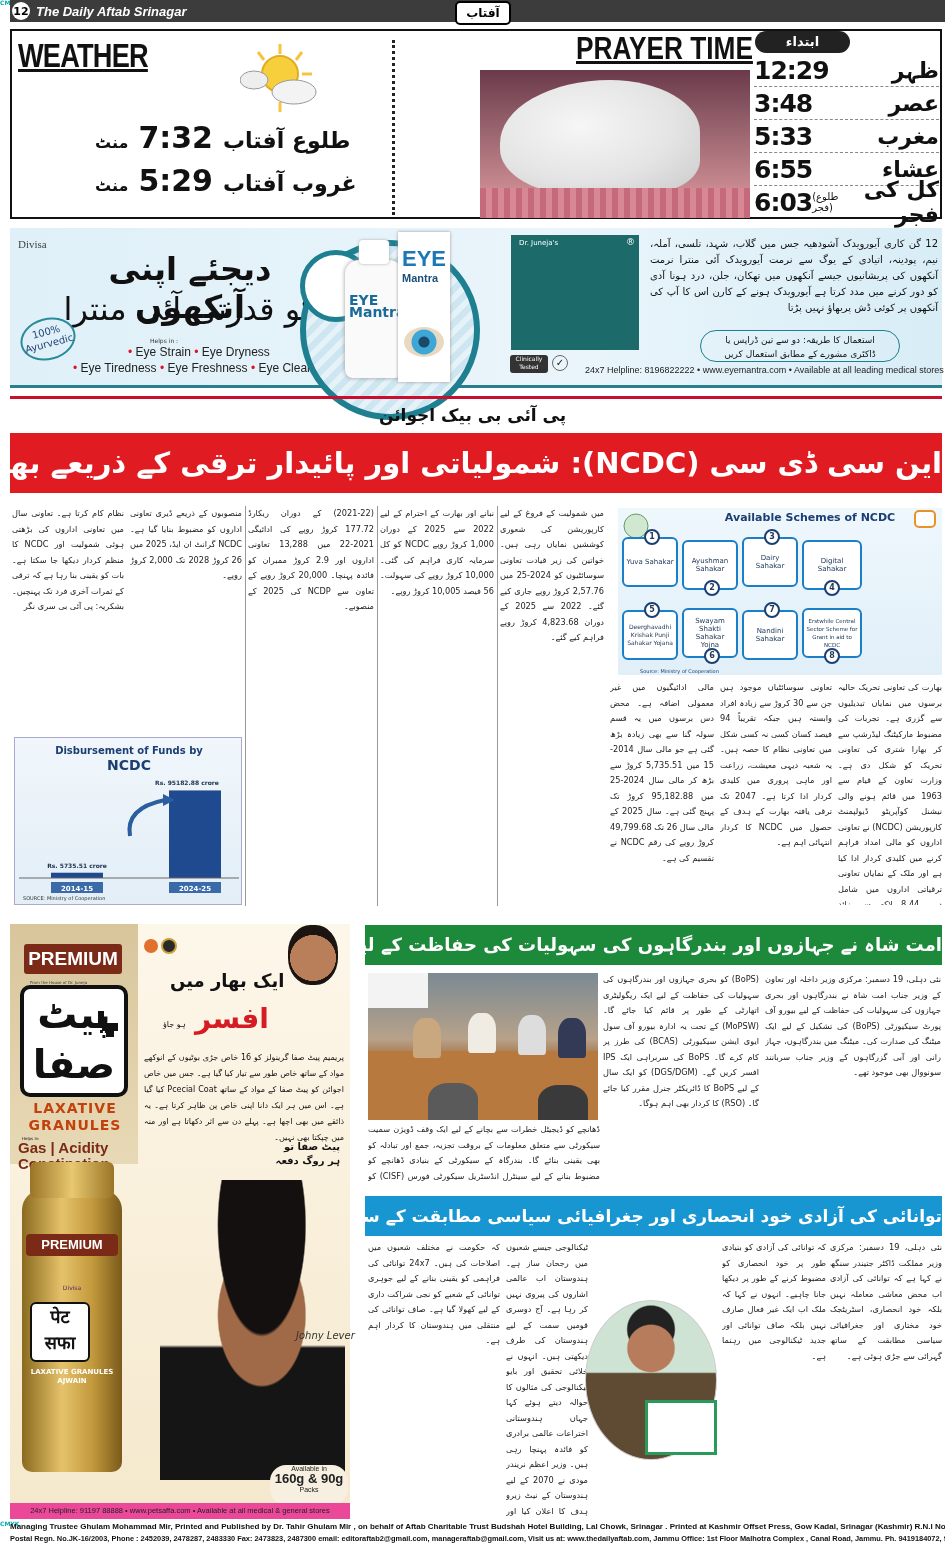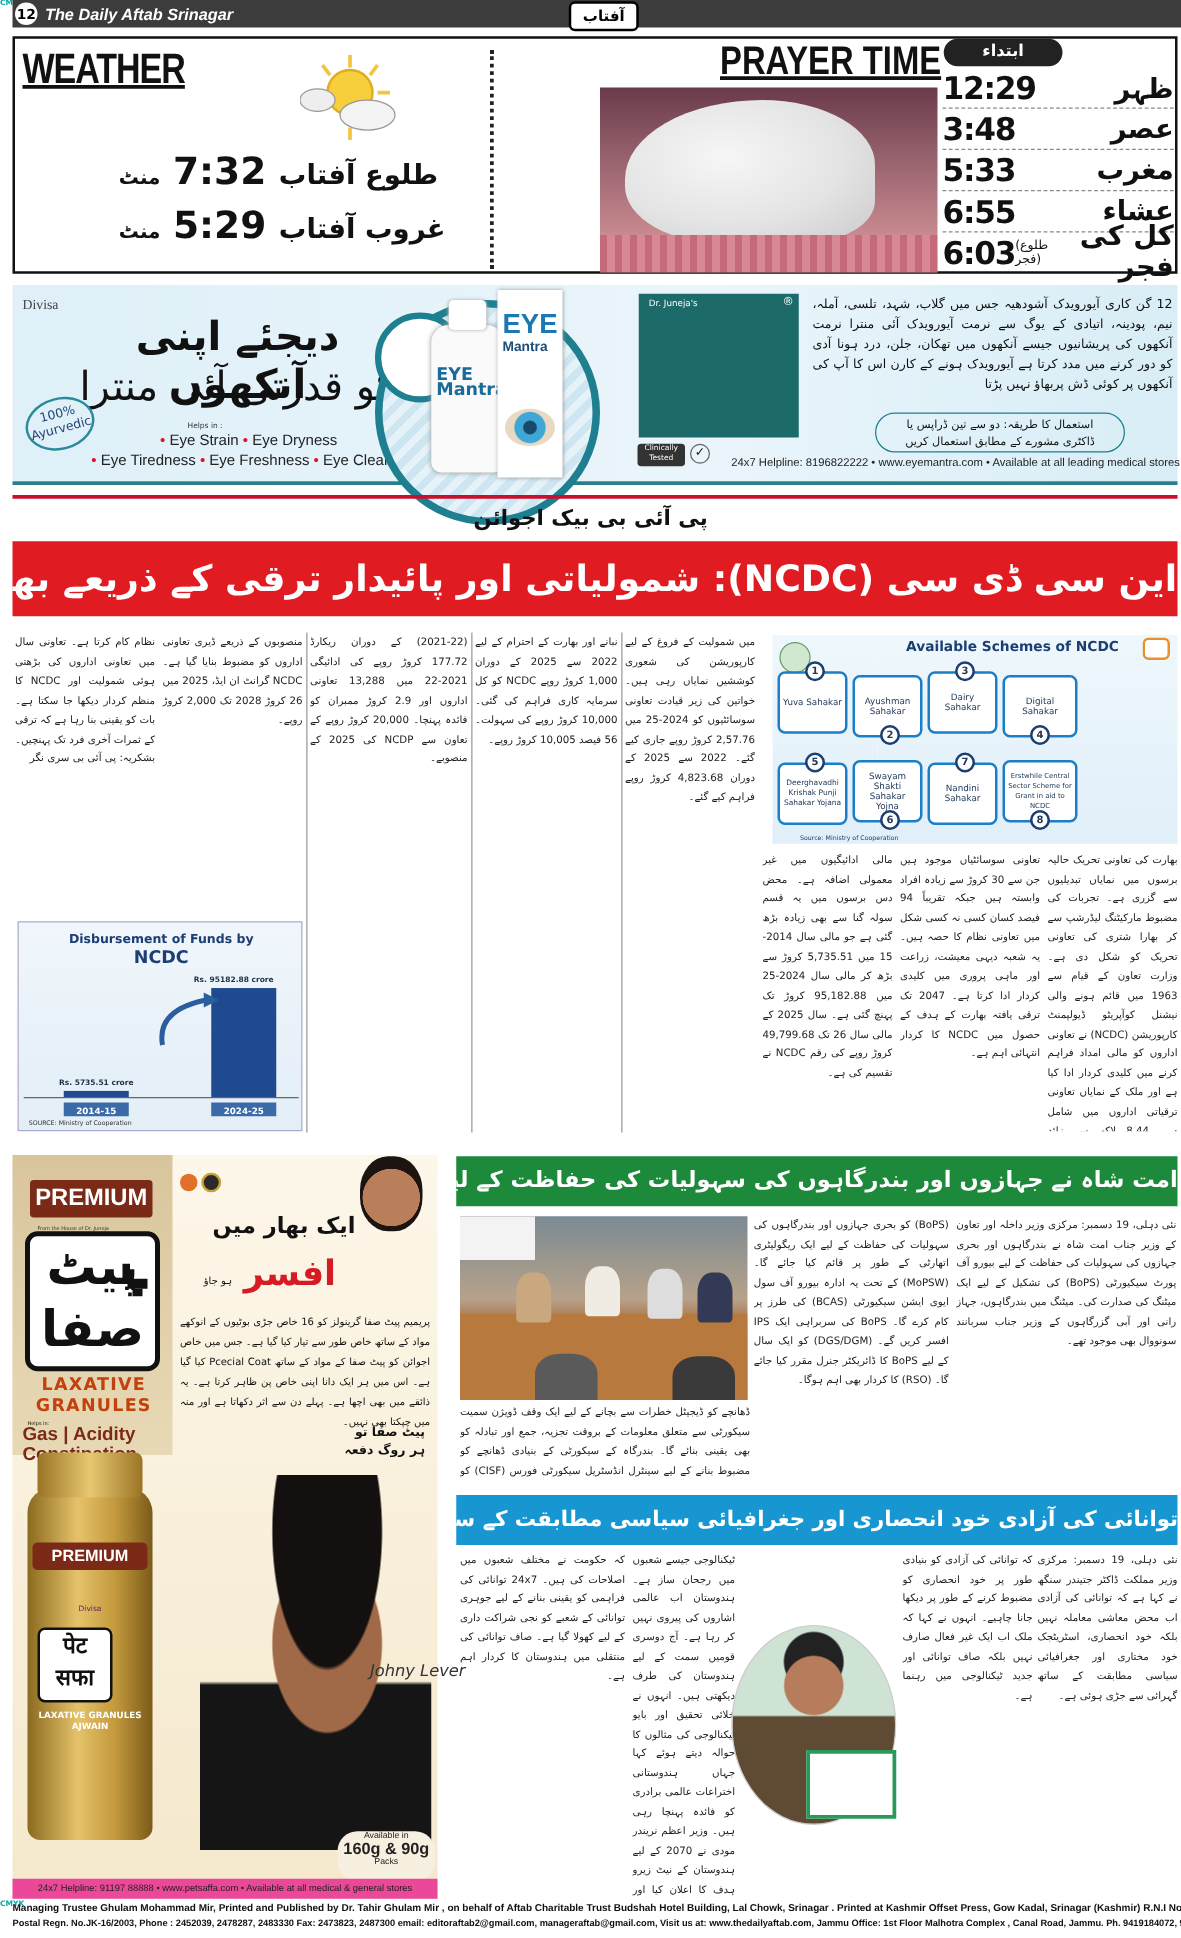--- a/index.html
+++ b/index.html
@@ -99,21 +99,21 @@
   #ps-hojao { left: 163px; top: 1020px; font-size: 8px; }
   #ps-desc { left: 144px; top: 1050px; width: 200px; font-size: 8px; line-height: 16px; text-align: justify; }
   #ps-slogan { left: 250px; top: 1140px; width: 90px; text-align: right; font-size: 10px; font-weight: bold; line-height: 14px; }
   #ps-bottle { left: 22px; top: 1190px; width: 100px; height: 282px; background: linear-gradient(90deg, #8a6a1f, #e5c26a 40%, #c39a3d 70%, #7b5a1a); border-radius: 20px 20px 10px 10px; }
   #ps-bottle .cap { position: absolute; left: 8px; top: -28px; width: 84px; height: 36px; background: linear-gradient(90deg, #9a7425, #e8c870, #9a7425); border-radius: 6px; }
   #ps-bottle .prem { position: absolute; left: 4px; top: 44px; width: 92px; height: 22px; background: #7a2a16; color: #fff; font-family: "Liberation Sans", sans-serif; font-weight: bold; font-size: 13px; text-align: center; line-height: 22px; border-radius: 4px; }
   #ps-bottle .brand { position: absolute; left: 0; top: 94px; width: 100%; text-align: center; font-size: 6px; color: #5a1c6a; }
   #ps-bottle .lbl { position: absolute; left: 8px; top: 112px; width: 60px; height: 60px; background: #fff; border: 2px solid #111; border-radius: 6px; font-size: 18px; font-weight: bold; text-align: center; line-height: 26px; }
   #ps-bottle .lax { position: absolute; left: 0; top: 178px; width: 100%; text-align: center; font-family: "DejaVu Sans", sans-serif; font-weight: bold; font-size: 7px; color: #fff; line-height: 9px; }
   #ps-man { left: 160px; top: 1180px; width: 185px; height: 300px; background: radial-gradient(ellipse at 55% 15%, #141010 0 30%, transparent 31%), radial-gradient(ellipse at 55% 45%, #a06a48 0 30%, transparent 31%), linear-gradient(180deg, transparent 0 55%, #151515 56%); }
-  #ps-sign { left: 296px; top: 1330px; font-size: 13px; font-style: italic; color: #333; }
+  #ps-sign { left: 296px; top: 1330px; font-size: 10px; font-style: italic; color: #333; }
   #ps-avail { left: 270px; top: 1465px; width: 78px; height: 40px; background: #f7efdf; border-radius: 16px; text-align: center; font-family: "Liberation Sans", sans-serif; color: #222; }
   #ps-avail .a1 { font-size: 7px; }
   #ps-avail .a2 { font-size: 13px; font-weight: bold; line-height: 14px; }
   #ps-avail .a3 { font-size: 7px; }
   #ps-footer { left: 10px; top: 1503px; width: 340px; height: 16px; text-align: center; font-family: "Liberation Sans", sans-serif; font-size: 7.5px; color: #222; line-height: 16px; background: #ec4899; }
 
   
   #green-headline { left: 365px; top: 925px; width: 577px; height: 40px; background: #1c8a3a; color: #fff; font-size: 18px; font-weight: bold; text-align: center; line-height: 40px; direction: rtl; white-space: nowrap; overflow: hidden; }
   #meeting-photo { left: 368px; top: 973px; width: 230px; height: 147px; background: linear-gradient(180deg, #7b8a93 0%, #b7a28a 45%, #a36a3a 60%, #8f5c32 100%); overflow: hidden; }
   #meeting-photo .table { position: absolute; left: 0; top: 78px; width: 100%; height: 69px; background: #b8793f; }

